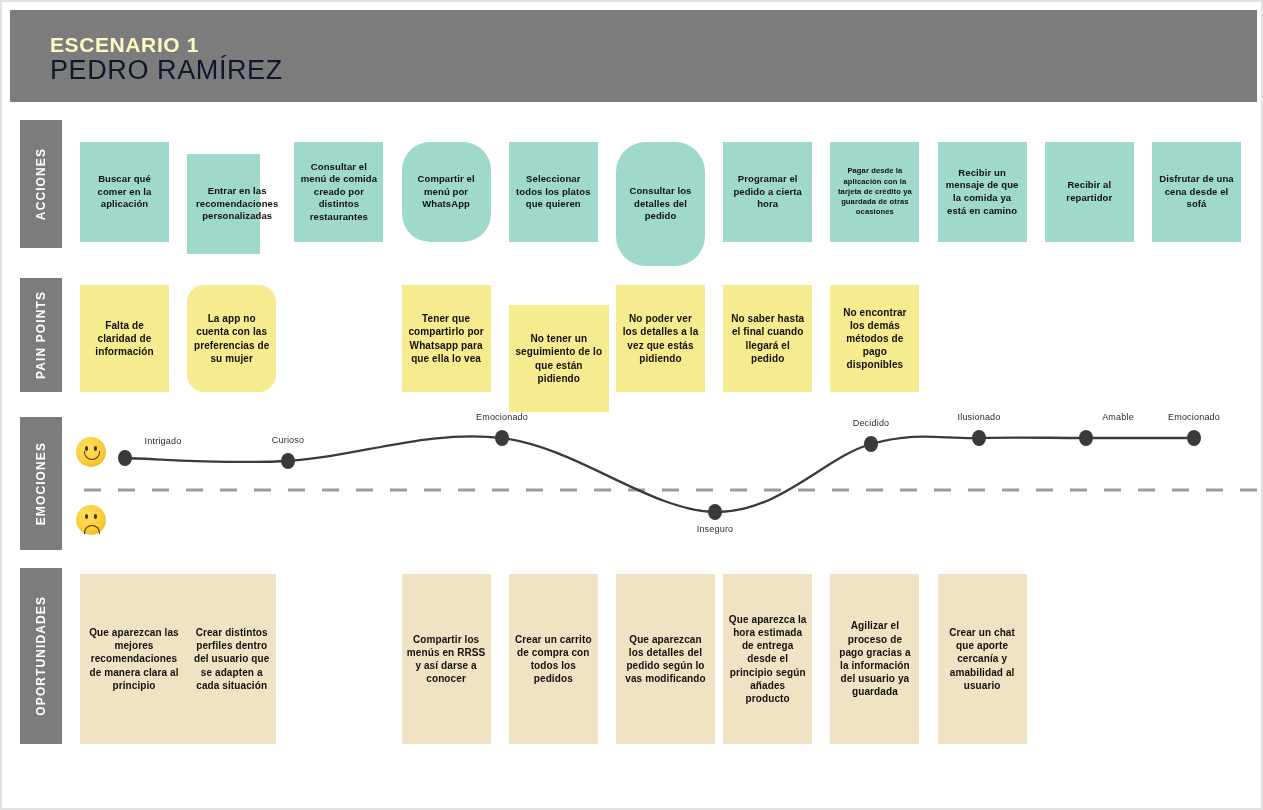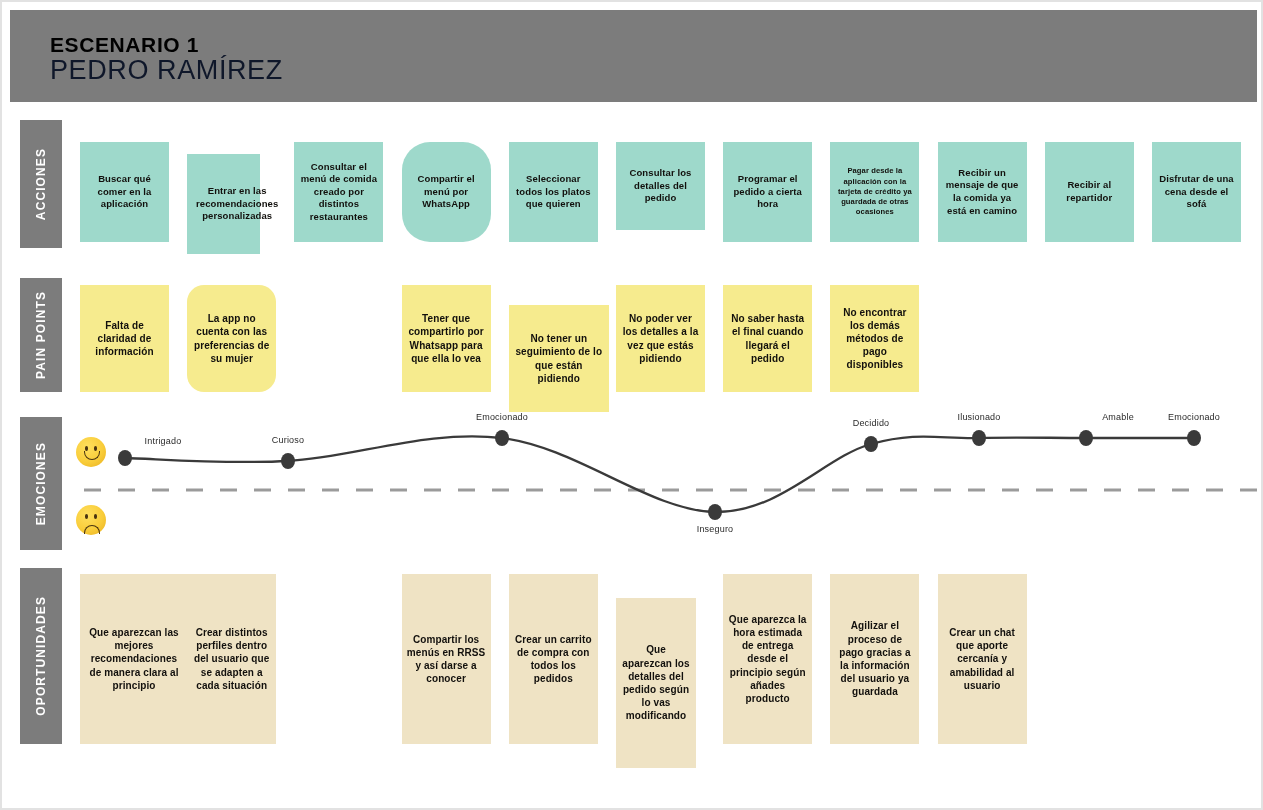--- a/index.html
+++ b/index.html
@@ -21,21 +21,21 @@
   
   #header-band{
     position:absolute;left:8px;top:8px;width:1247px;height:92px;
     background:#7c7c7c;
     box-sizing:border-box;
   }
   #header-title-block{
     position:absolute;left:40px;top:22px;
   }
   .hdr-line1{
-    color:#000000;font-size:21px;font-weight:bold;letter-spacing:.6px;
+    color:#fef9c3;font-size:21px;font-weight:bold;letter-spacing:.6px;
     line-height:25px;
   }
   .hdr-line2{
     color:#0f172a;font-size:27px;font-weight:normal;letter-spacing:.6px;
     line-height:26px;
   }
 
   
   .row-tab{
     position:absolute;left:18px;width:42px;
@@ -120,21 +120,21 @@
   <div class="row-tab" style="top:566px;height:176px;">
     <span>OPORTUNIDADES</span>
   </div>
 
   <div id="acciones-row">
       <div class="card card-accion" style="left: 78px; top: 140px; width: 89px; height: 100px;">Buscar qué comer en la aplicación</div>
       <div class="card card-accion" style="left: 185.2px; top: 152px; width: 73px; height: 100px; padding-left: 32px;">Entrar en las recomendaciones personalizadas</div>
       <div class="card card-accion" style="left: 292.4px; top: 140px; width: 89px; height: 100px;">Consultar el menú de comida creado por distintos restaurantes</div>
       <div class="card card-accion" style="left: 399.6px; top: 140px; width: 89px; height: 100px; border-radius: 28px;">Compartir el menú por WhatsApp</div>
       <div class="card card-accion" style="left: 506.8px; top: 140px; width: 89px; height: 100px;">Seleccionar todos los platos que quieren</div>
-      <div class="card card-accion" style="left: 614px; top: 140px; width: 89px; height: 88px;">Consultar los detalles del pedido</div>
+      <div class="card card-accion" style="left: 614px; top: 140px; width: 89px; height: 124px; border-radius: 30px;">Consultar los detalles del pedido</div>
       <div class="card card-accion" style="left: 721.2px; top: 140px; width: 89px; height: 100px;">Programar el pedido a cierta hora</div>
       <div class="card card-accion small" style="left: 828.4px; top: 140px; width: 89px; height: 100px;">Pagar desde la aplicación con la tarjeta de crédito ya guardada de otras ocasiones</div>
       <div class="card card-accion" style="left: 935.6px; top: 140px; width: 89px; height: 100px;">Recibir un mensaje de que la comida ya está en camino</div>
       <div class="card card-accion" style="left: 1042.8px; top: 140px; width: 89px; height: 100px;">Recibir al repartidor</div>
       <div class="card card-accion" style="left: 1150px; top: 140px; width: 89px; height: 100px;">Disfrutar de una cena desde el sofá</div>
     </div>
 
   <div id="pain-row">
       <div class="card card-pain" style="left: 78px; top: 283px; width: 89px; height: 107px;">Falta de claridad de información</div>
       <div class="card card-pain" style="left: 185.2px; top: 283px; width: 89px; height: 107px; border-radius: 17px;">La app no cuenta con las preferencias de su mujer</div>
@@ -182,19 +182,19 @@
         <div class="emo-label" style="left: 1024px; top: 5px; margin-left: 32px;">Amable</div>
         <div class="emo-label" style="left: 1132px; top: 5px;">Emocionado</div>
       </div>
   </div>
 
   <div id="oport-row">
       <div class="card card-oport" style="left: 78px; top: 572px; width: 108px; height: 170px;">Que aparezcan las mejores recomendaciones de manera clara al principio</div>
       <div class="card card-oport small" style="left: 185.2px; top: 572px; width: 89px; height: 170px;">Crear distintos perfiles dentro del usuario que se adapten a cada situación</div>
       <div class="card card-oport" style="left: 399.6px; top: 572px; width: 89px; height: 170px;">Compartir los menús en RRSS y así darse a conocer</div>
       <div class="card card-oport" style="left: 506.8px; top: 572px; width: 89px; height: 170px;">Crear un carrito de compra con todos los pedidos</div>
-      <div class="card card-oport" style="left: 614px; top: 596px; width: 80px; height: 170px;">Que aparezcan los detalles del pedido según lo vas modificando</div>
+      <div class="card card-oport" style="left: 614px; top: 572px; width: 99px; height: 170px;">Que aparezcan los detalles del pedido según lo vas modificando</div>
       <div class="card card-oport small" style="left: 721.2px; top: 572px; width: 89px; height: 170px;">Que aparezca la hora estimada de entrega desde el principio según añades producto</div>
       <div class="card card-oport small" style="left: 828.4px; top: 572px; width: 89px; height: 170px;">Agilizar el proceso de pago gracias a la información del usuario ya guardada</div>
       <div class="card card-oport" style="left: 935.6px; top: 572px; width: 89px; height: 170px;">Crear un chat que aporte cercanía y amabilidad al usuario</div>
     </div>
 
 </div>
 
 </body></html>

